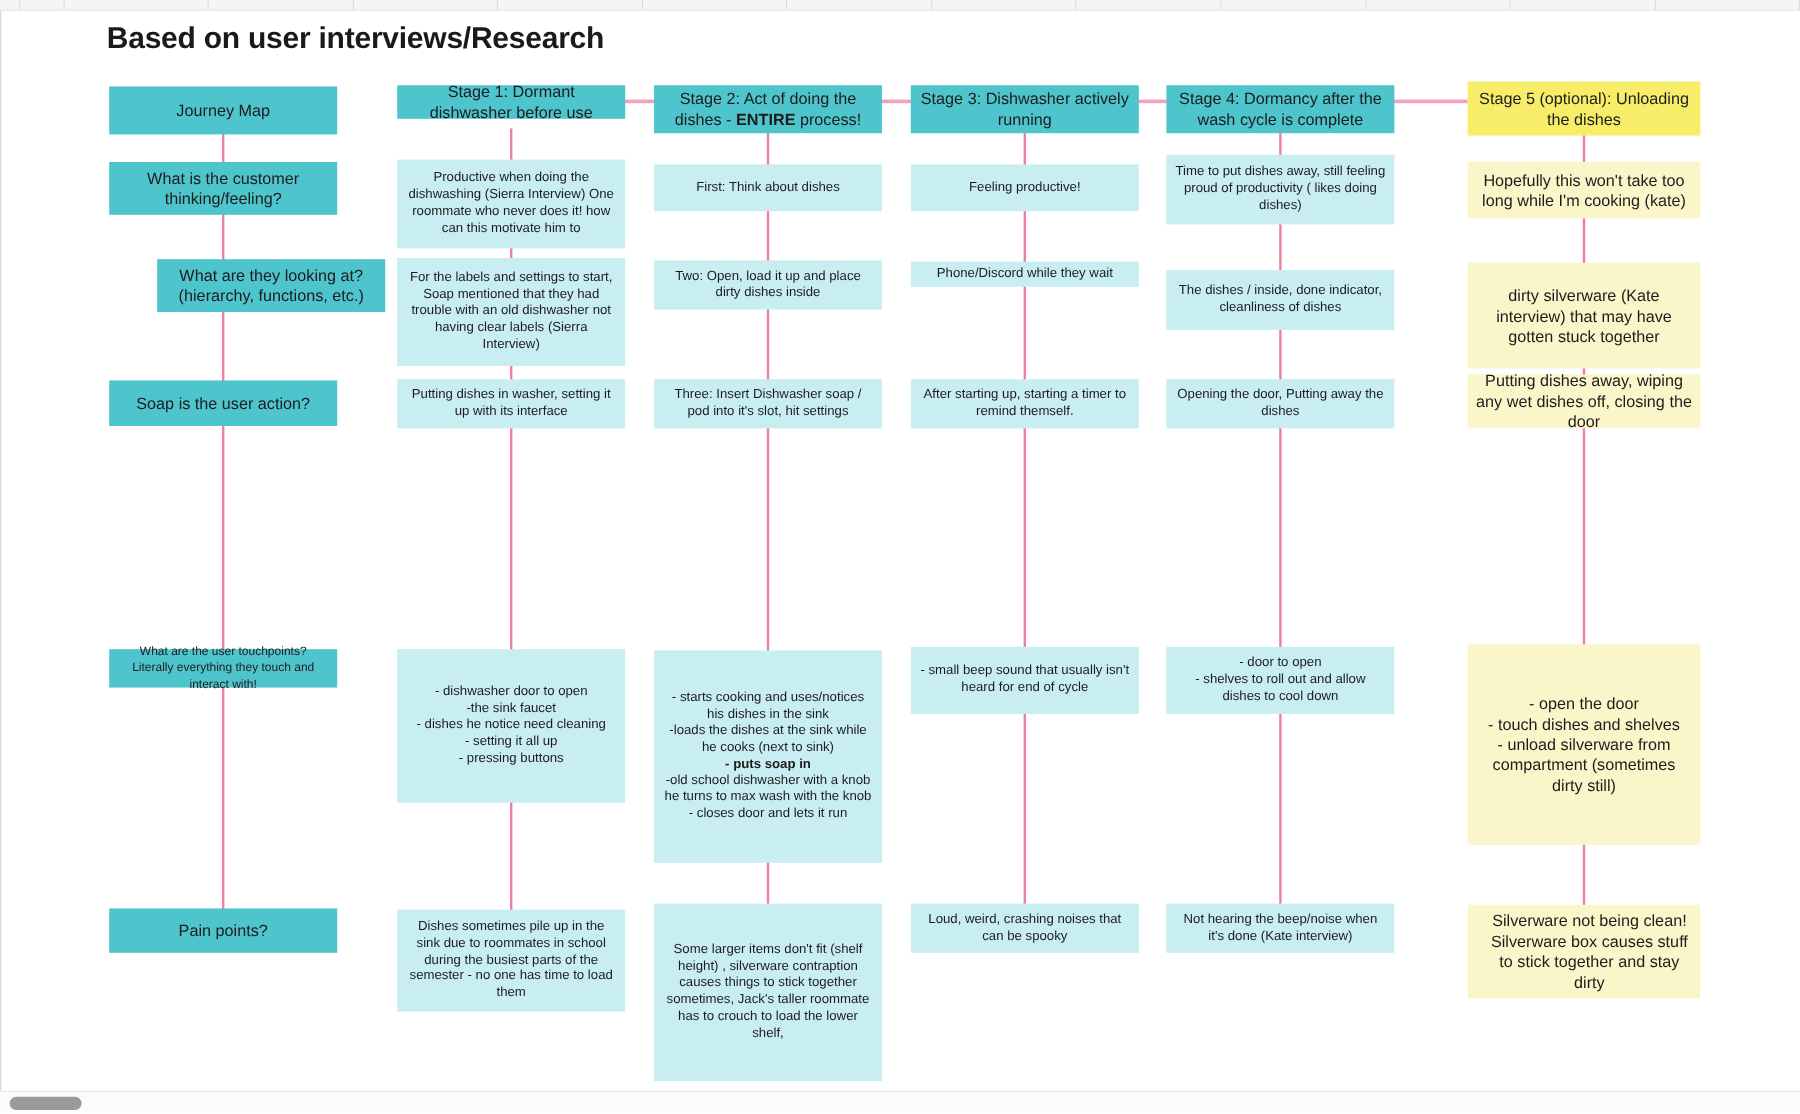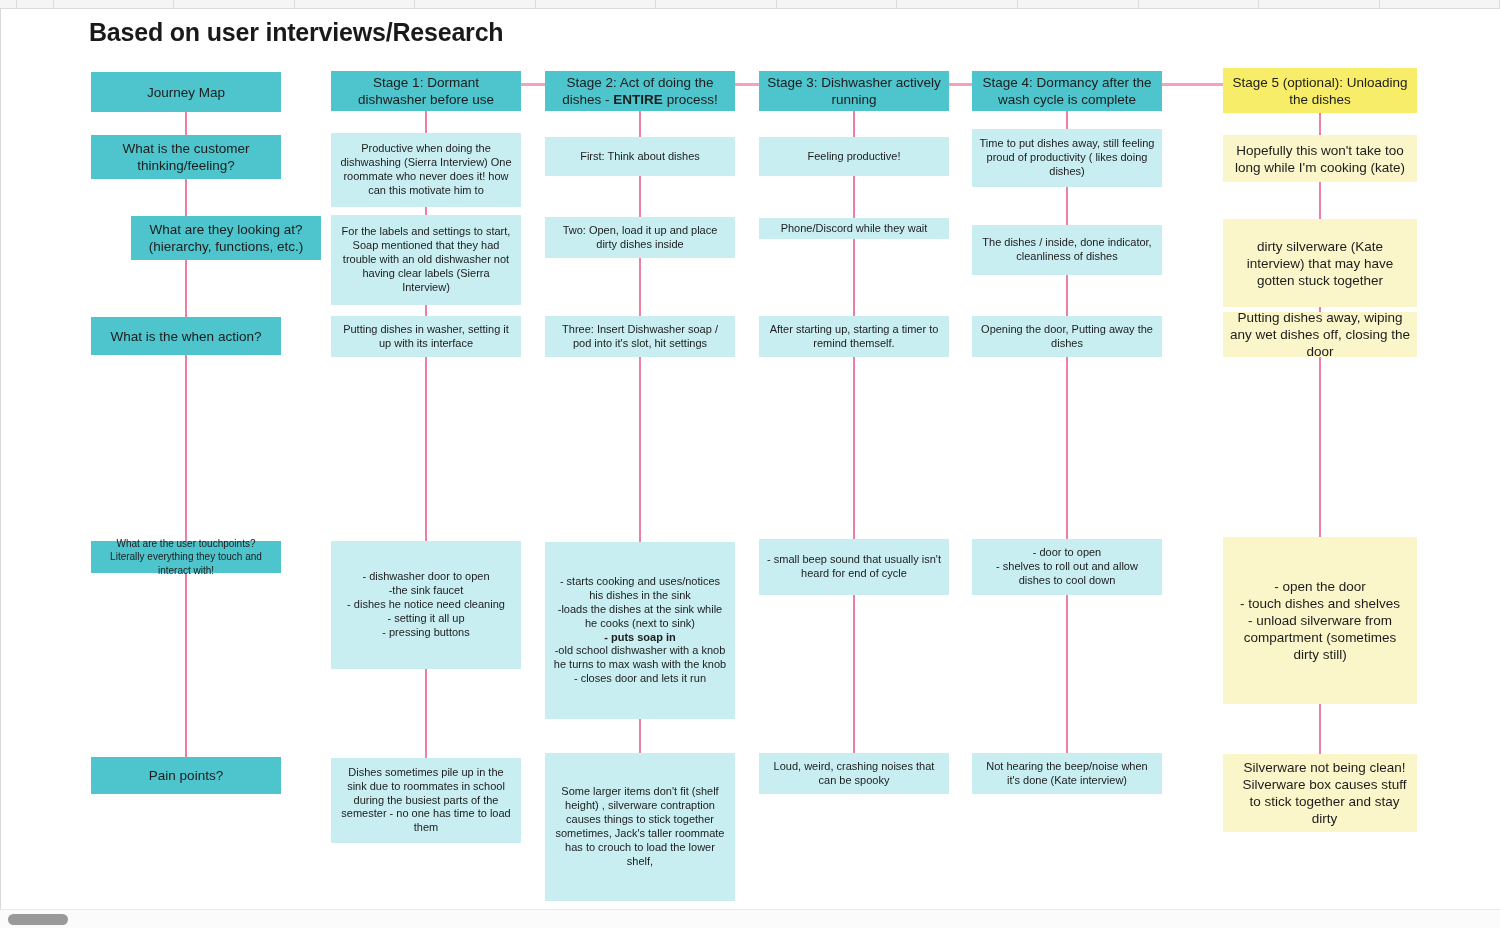--- a/index.html
+++ b/index.html
@@ -113,31 +113,31 @@
       <div class="spine" style="top:100px; height:660px;"></div>
 
       <div class="card label" style="top:63px; height:40px;">Journey Map</div>
 
       <div class="card label" style="top:126px; height:44px;">What is the customer
 thinking/feeling?</div>
 
       <div class="card label" style="top:207px; height:44px;margin-left:40px;">What are they looking at?
 (hierarchy, functions, etc.)</div>
 
-      <div class="card label" style="top:308px; height:38px;">What is the when action?</div>
+      <div class="card label" style="top:308px; height:38px;">Soap is the user action?</div>
 
       <div class="card label small" style="top:532px; height:32px;">What are the user touchpoints? Literally everything they touch and interact with!</div>
 
       <div class="card label" style="top:748px; height:37px;">Pain points?</div>
     </div>
 
     <div class="column" style="left:330px; width:190px;">
       <div class="spine" style="top:98px; height:662px;"></div>
 
-      <div class="card header" style="top:62px; height:40px;">Stage 1: Dormant dishwasher before use</div>
+      <div class="card header" style="top:62px; height:28px;">Stage 1: Dormant dishwasher before use</div>
 
       <div class="card body" style="top:124px; height:74px;">Productive when doing the dishwashing (Sierra Interview) One roommate who never does it! how can this motivate him to</div>
 
       <div class="card body" style="top:206px; height:90px;">For the labels and settings to start, Soap mentioned that they had trouble with an old dishwasher not having clear labels (Sierra Interview)</div>
 
       <div class="card body" style="top:307px; height:41px;">Putting dishes in washer, setting it up with its interface</div>
 
       <div class="card body" style="top:532px; height:128px;">- dishwasher door to open
 -the sink faucet
 - dishes he notice need cleaning

